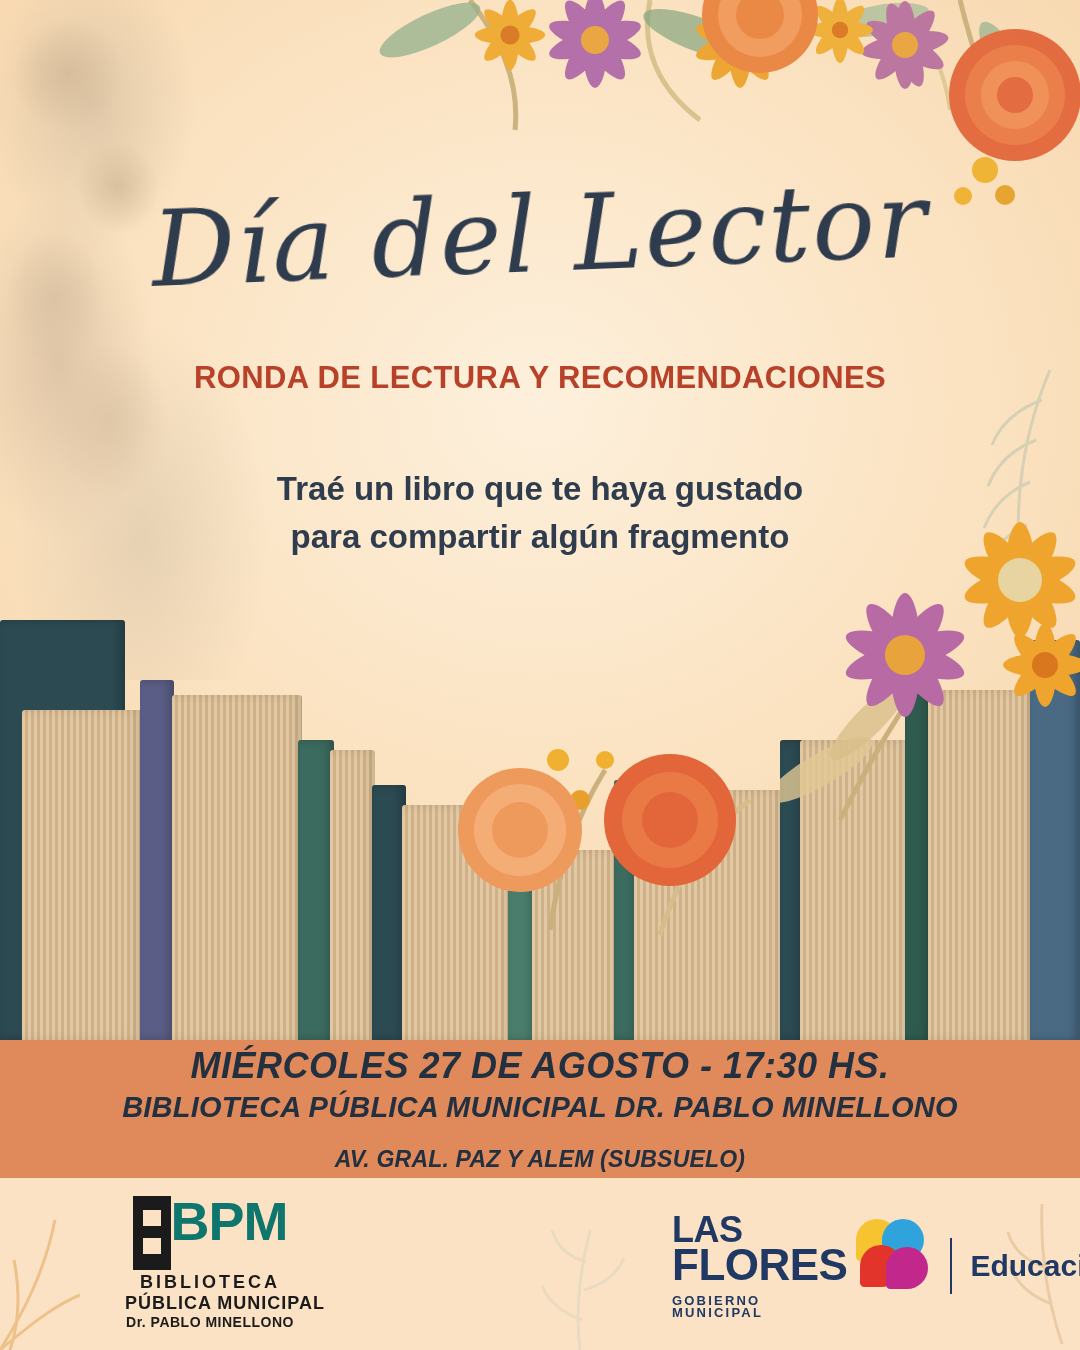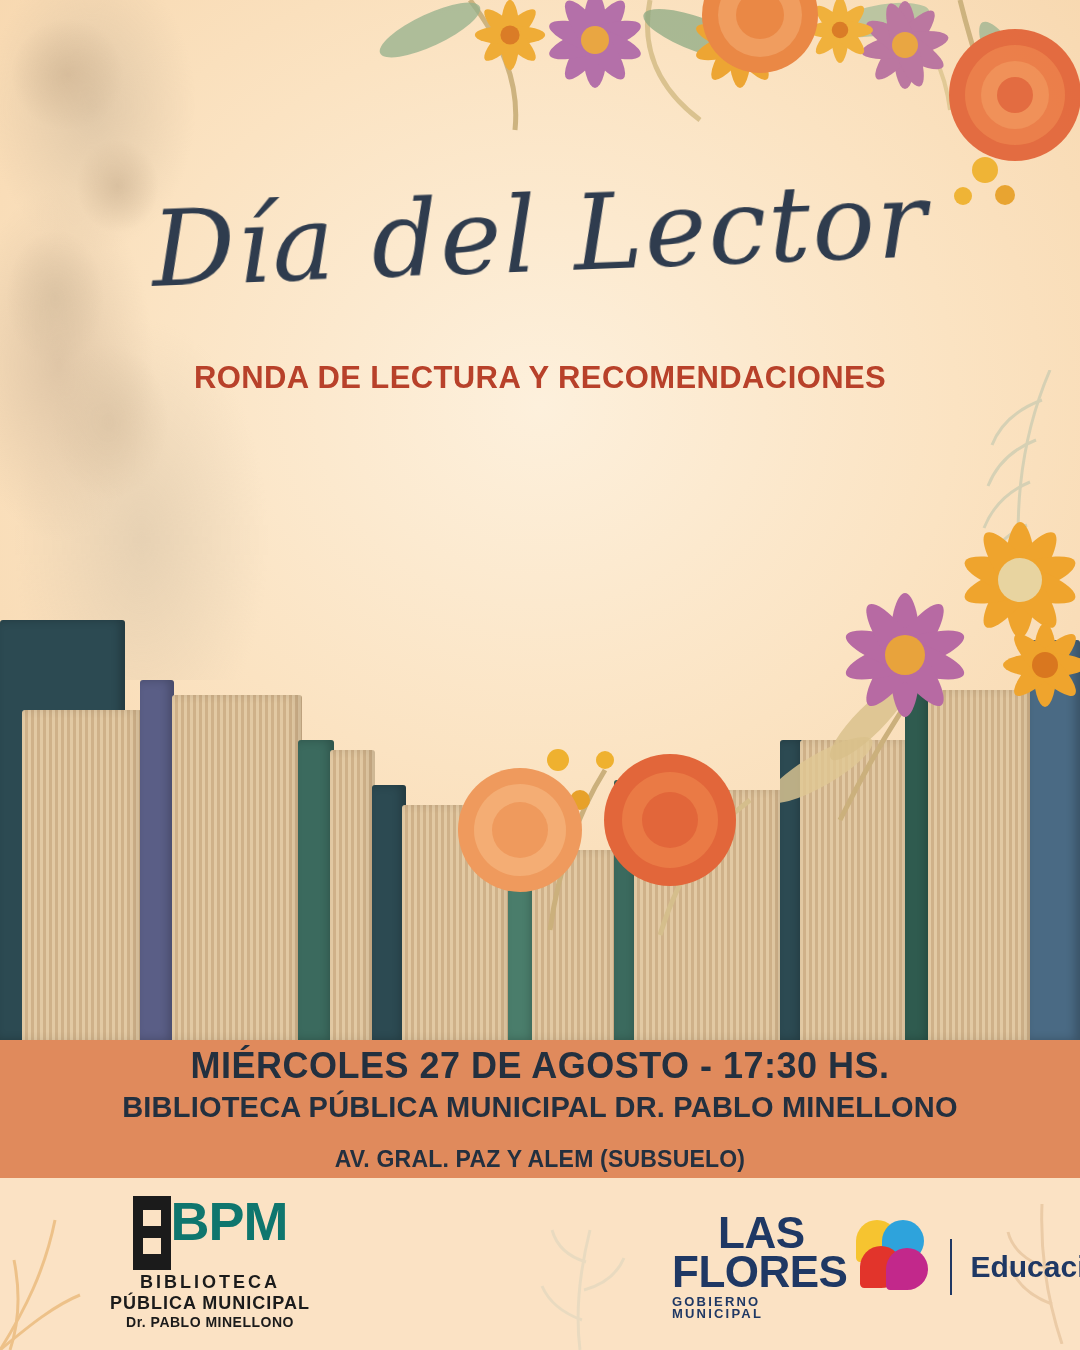--- a/index.html
+++ b/index.html
@@ -78,21 +78,21 @@
       repeating-linear-gradient(90deg,#e2c9a3 0px,#e2c9a3 3px,#cfb189 3px,#cfb189 6px);
     box-shadow:inset -6px 0 10px rgba(0,0,0,.10);
   }
   .cover{box-shadow:inset -5px 0 10px rgba(0,0,0,.22);}
 
   
   .band{
     position:absolute;left:0;bottom:172px;width:1080px;height:138px;
     background:#e08a5c;
     display:flex;flex-direction:column;align-items:center;justify-content:center;
-    color:#23303f;text-align:left;
+    color:#23303f;text-align:left;font-style:italic;
   }
   .band .l1{font-size:36px;font-weight:bold;letter-spacing:.5px;}
   .band .l2{font-size:29px;font-weight:bold;margin-top:4px;letter-spacing:.2px;}
   .band .l3{font-size:23px;font-weight:bold;margin-top:22px;letter-spacing:.2px;}
 
   
   .footer{
     position:absolute;left:0;bottom:0;width:1080px;height:172px;
     background:#fbe2c4;
   }
@@ -103,28 +103,28 @@
   }
   .bpm-b:after{
     content:"";position:absolute;left:10px;top:14px;width:18px;height:16px;background:#fbe2c4;
     box-shadow:0 28px 0 0 #fbe2c4;
   }
   .bpm-word{
     font-size:54px;font-weight:bold;color:#0f766e;line-height:.95;letter-spacing:-1px;
     font-family:"Liberation Sans", sans-serif;
   }
   .bpm-t1{font-size:18px;font-weight:bold;color:#1b1b1b;letter-spacing:3px;margin-top:2px;}
-  .bpm-t2{font-size:18px;font-weight:bold;color:#1b1b1b;letter-spacing:1px;}
+  .bpm-t2{font-size:18px;font-weight:bold;color:#1b1b1b;letter-spacing:1px;text-align:right;}
   .bpm-t3{font-size:14px;font-weight:bold;color:#1b1b1b;letter-spacing:.5px;}
 
   .lf{position:absolute;left:672px;top:36px;display:flex;align-items:center;}
   .lf-text{color:#1f3864;font-weight:bold;line-height:.88;}
-  .lf-l1{font-size:44px;letter-spacing:-.5px;margin-left:46px;}
+  .lf-l1{font-size:36px;letter-spacing:-.5px;}
   .lf-l2{font-size:44px;letter-spacing:-.5px;}
-  .lf-l3{font-size:13px;letter-spacing:2.2px;margin-top:5px;}
+  .lf-l3{font-size:13px;letter-spacing:2.2px;margin-top:11px;}
   .lf-balloon{position:relative;width:78px;height:72px;margin-left:6px;margin-top:-22px;}
   .lf-balloon span{position:absolute;border-radius:50% 50% 50% 10%;}
   .b-yellow{left:0;top:0;width:42px;height:42px;background:#f6c430;}
   .b-blue{left:26px;top:0;width:42px;height:42px;background:#2ea3dc;}
   .b-red{left:4px;top:26px;width:42px;height:42px;background:#e2342b;}
   .b-magenta{left:30px;top:28px;width:42px;height:42px;background:#c2288b;}
   .lf-div{width:3px;height:56px;background:#1f3864;margin:0 18px;}
   .lf-edu{font-size:30px;font-weight:bold;color:#1f3864;}
 
   .wheat{position:absolute;left:0;bottom:0;width:120px;height:150px;opacity:.5;}
@@ -226,20 +226,24 @@
       <path d="M120 0 C 90 70, 80 150, 95 250"></path>
       <path d="M112 30 C 85 40, 70 55, 62 75"></path>
       <path d="M106 70 C 80 80, 66 96, 58 116"></path>
       <path d="M100 112 C 76 122, 62 138, 54 158"></path>
       <path d="M97 155 C 74 165, 62 180, 56 198"></path>
     </g>
   </svg>
 
   <div class="script">Día del Lector</div>
   <div class="subtitle">RONDA DE LECTURA Y RECOMENDACIONES</div>
+  <div class="lead">
+    <div>Traé un libro que te haya gustado</div>
+    <div>para compartir algún fragmento</div>
+  </div>
 
   <div class="books">
     <div class="book cover" style="left:0px;width:125px;height:420px;background:#2c4a52;"></div>
     <div class="book pages" style="left:22px;width:120px;height:330px;"></div>
     <div class="book cover" style="left:140px;width:34px;height:360px;background:#5a5e86;"></div>
     <div class="book pages" style="left:172px;width:130px;height:345px;"></div>
     <div class="book cover" style="left:298px;width:36px;height:300px;background:#3b6a5e;"></div>
     <div class="book pages" style="left:330px;width:45px;height:290px;"></div>
     <div class="book cover" style="left:372px;width:34px;height:255px;background:#2c4a52;"></div>
     <div class="book pages" style="left:402px;width:110px;height:235px;"></div>

